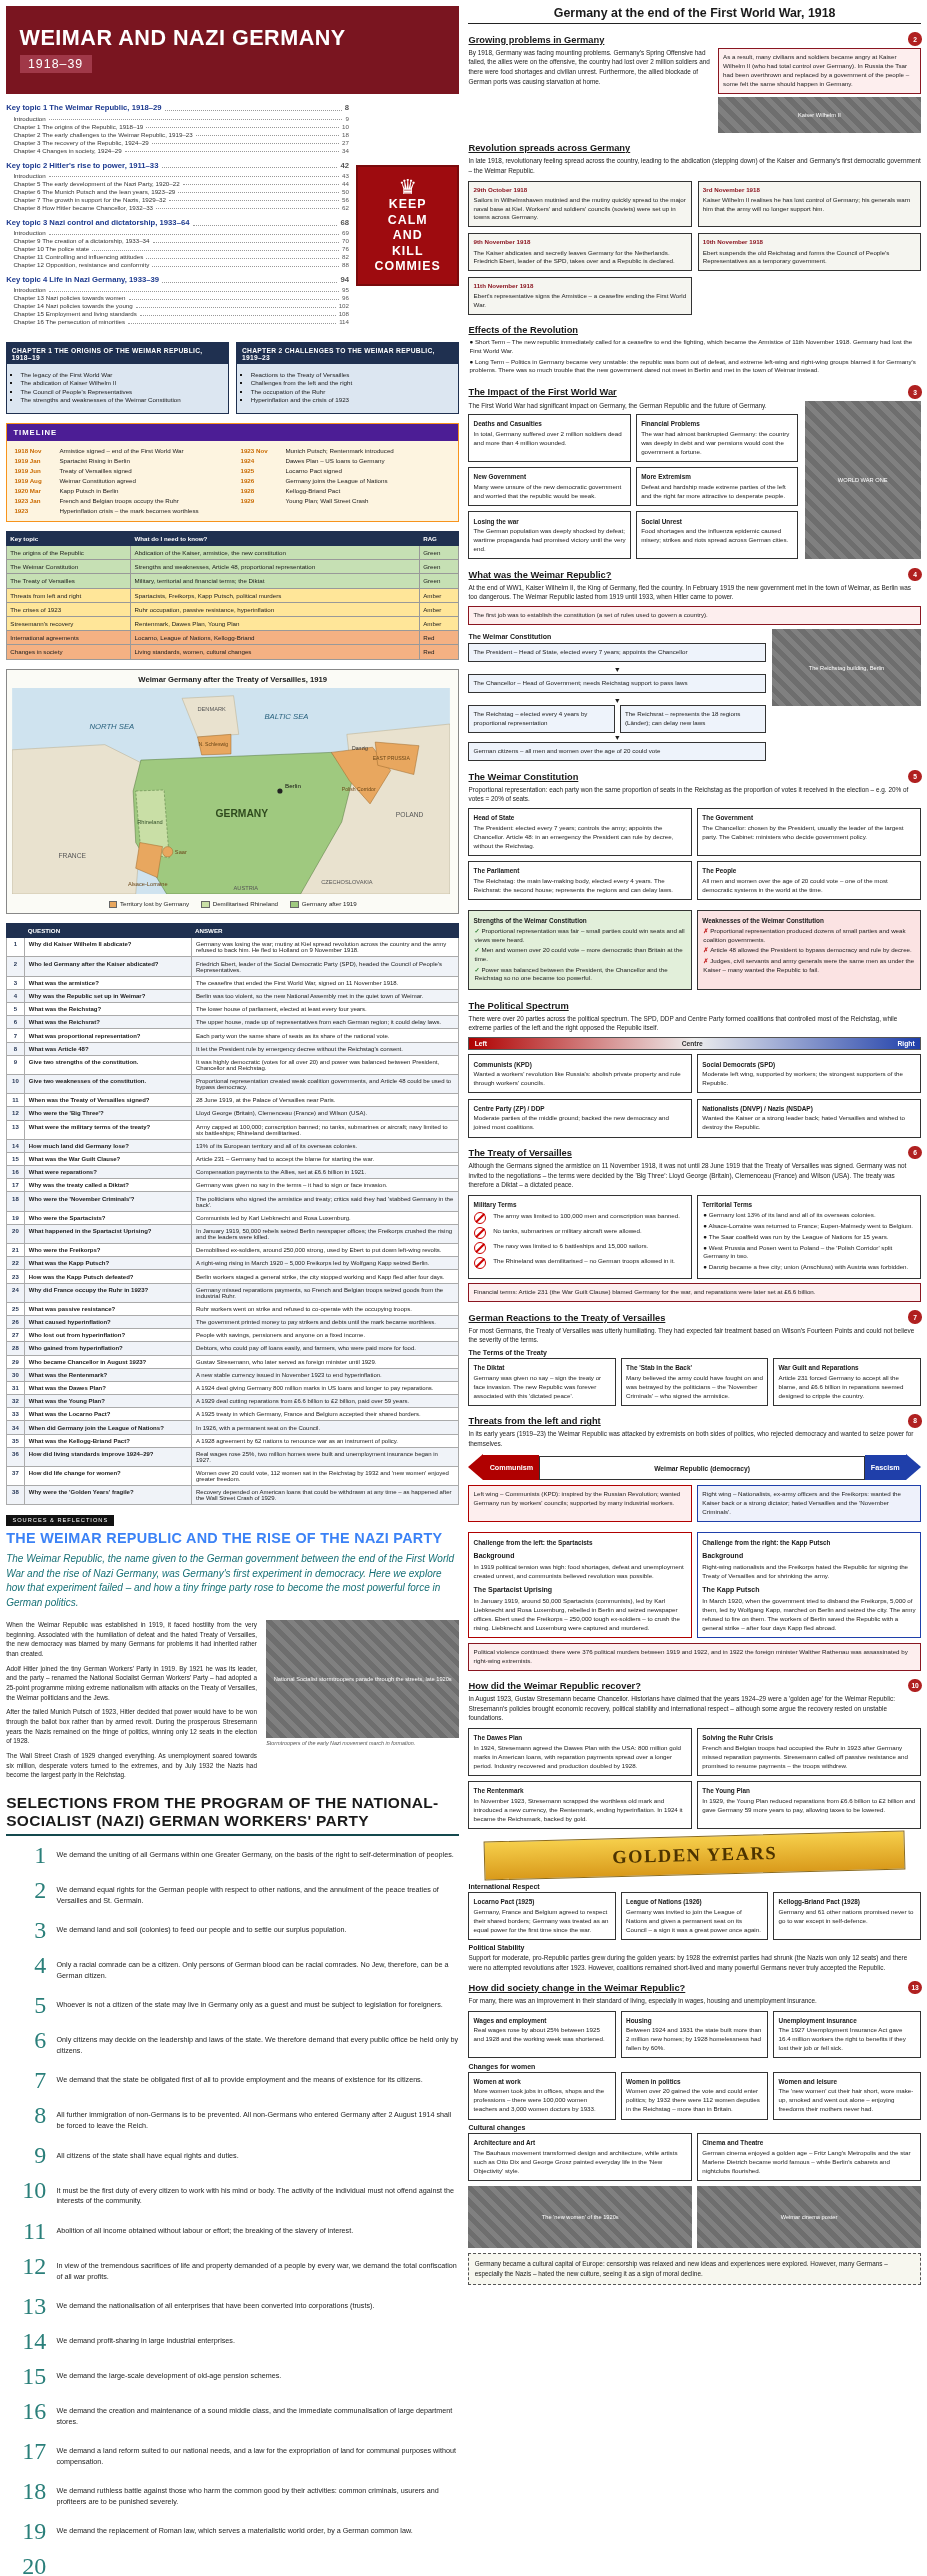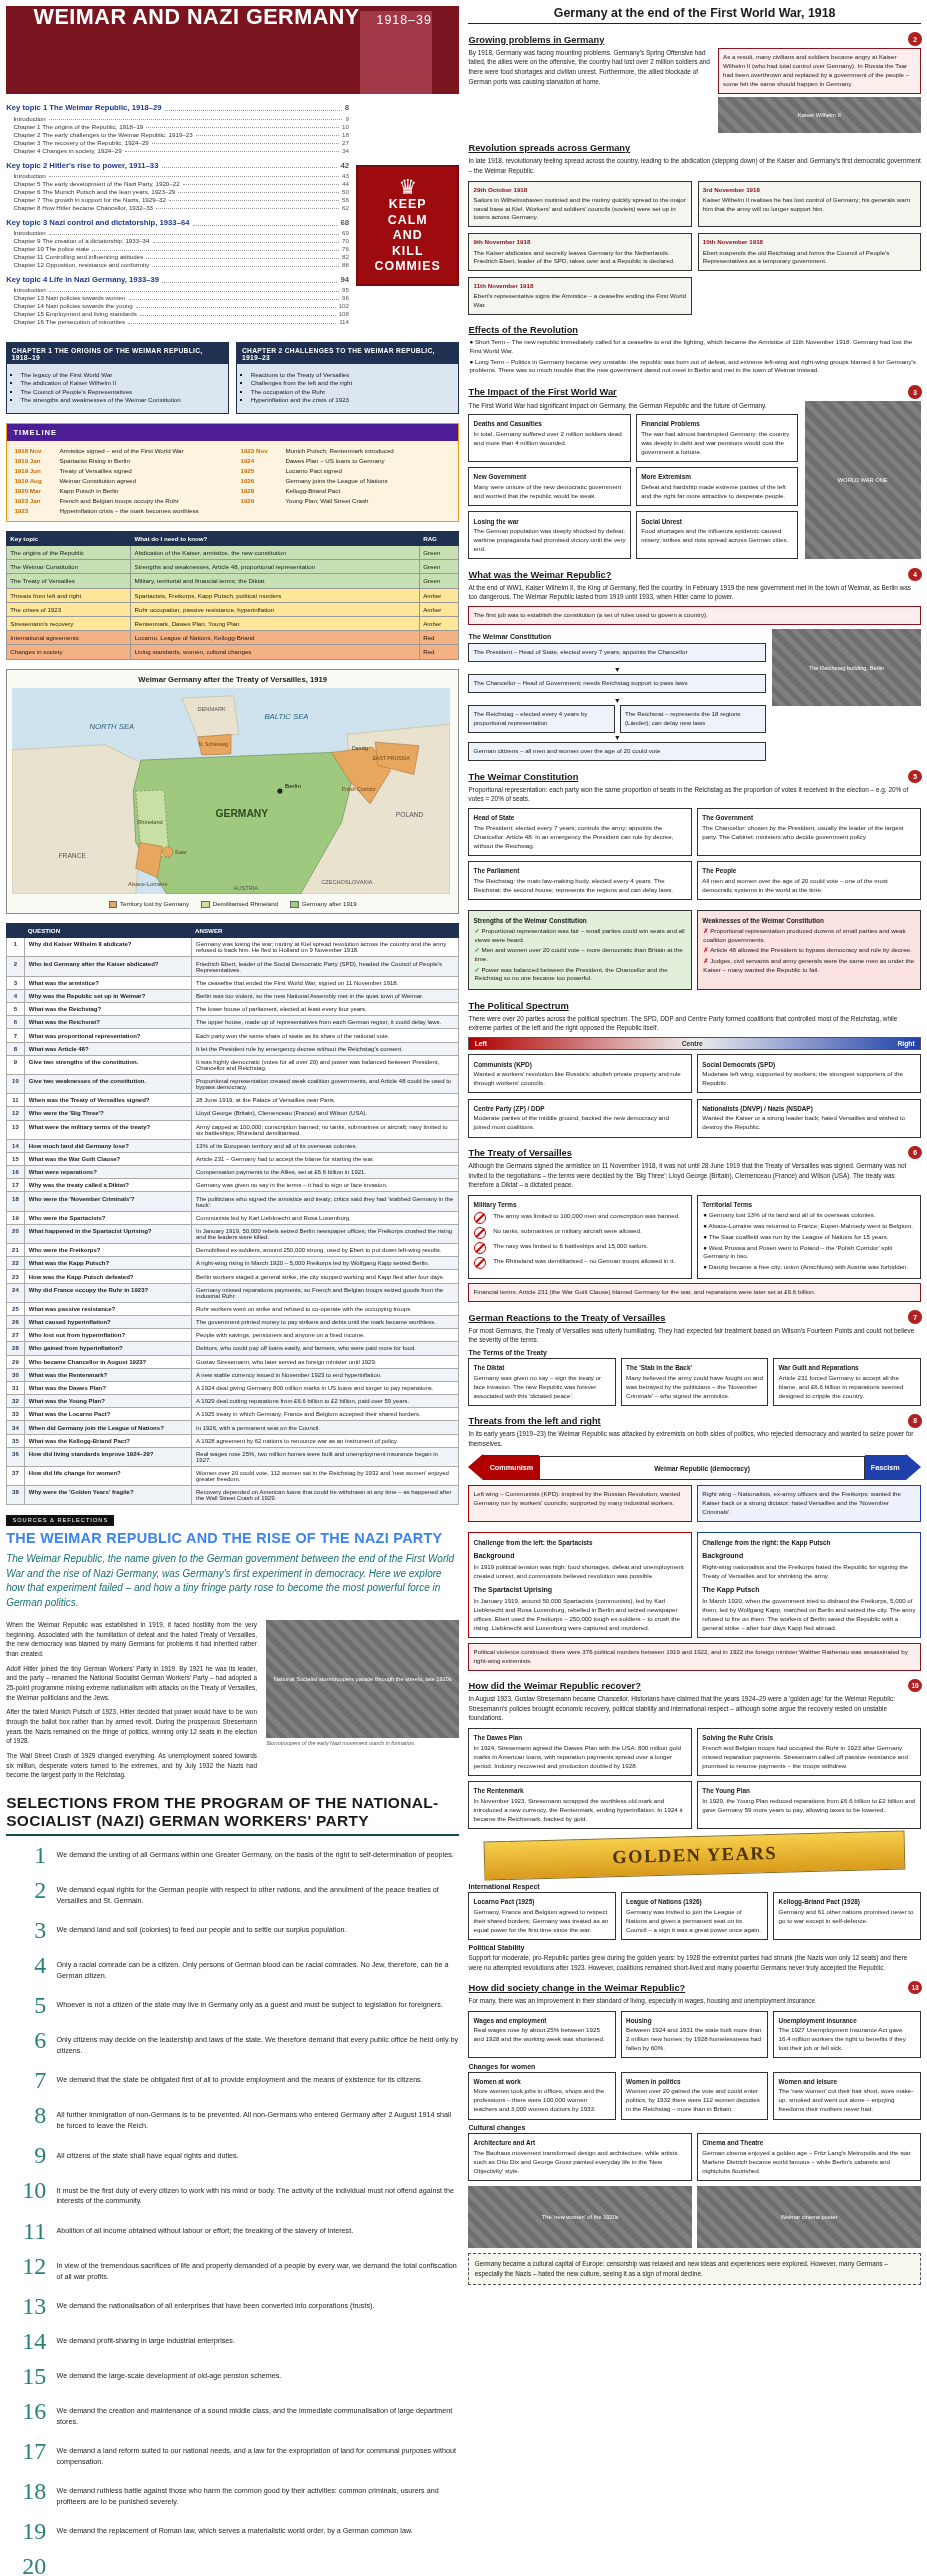--- a/index.html
+++ b/index.html
@@ -7,23 +7,23 @@
 body{background:#d9d9d9;font-family:"Liberation Sans",sans-serif;color:#1a1a1a}
 .page{width:927px;min-height:4070px;margin:0 auto;background:#fff;display:flex;gap:9.3px;padding:6.2px}
 .colL{width:453px;flex:none;display:flex;flex-direction:column;gap:9.3px}
 .colR{flex:1;display:flex;flex-direction:column;gap:10.3px}
 .sec{position:relative}
 .badge{position:absolute;top:-2.1px;right:-1px;width:13.4px;height:13.4px;border-radius:50%;background:#b02020;color:#fff;font-size:6.7px;font-weight:bold;display:flex;align-items:center;justify-content:center}
 
 .banner{display:flex;height:88px;background:#7a1520;overflow:hidden}
 .banner-photo{width:155px;flex:none;background:repeating-linear-gradient(45deg,#3c3c3c 0 5.2px,#4a4a4a 5.2px 10.3px);position:relative}
 .banner-photo .yr{position:absolute;left:5.2px;top:4.1px;color:#e03030;font-weight:800;font-size:15.5px;font-family:"Liberation Serif",serif}
-.banner-right{flex:1;display:flex;flex-direction:row;justify-content:center;padding:0 13.4px}
+.banner-right{flex:1;display:flex;flex-direction:column;justify-content:center;padding:0 13.4px}
 .banner-title{color:#fff;font-size:21.6px;font-weight:800;letter-spacing:0.5px;line-height:1.05}
-.banner-years{margin-top:5.2px;background:#a03848;color:#fff;display:inline-block;width:72px;text-align:right;font-size:12.4px;padding:2.1px 0;letter-spacing:1px}
+.banner-years{margin-top:5.2px;background:#a03848;color:#fff;display:inline-block;width:72px;text-align:center;font-size:12.4px;padding:2.1px 0;letter-spacing:1px}
 
 .tocwrap{display:flex;gap:7.2px}
 .toc{flex:1}
 .toc-topic{margin-bottom:7.2px}
 .toc-title{display:flex;color:#1d3a8f;font-weight:bold;font-size:7.7px;margin-bottom:2.1px}
 .toc-row{display:flex;font-size:6.2px;color:#333;margin:1px 0 1px 7.2px}
 .dots{flex:1;border-bottom:0.5px dotted #999;margin:0 3.1px 1.5px}
 .pg{color:#555}
 .poster{width:103px;flex:none;align-self:flex-start;margin-top:62px;background:#9e0b0f;color:#fff;text-align:center;padding:9.3px 5.2px;border:2.1px solid #7a0a0c}
 .poster .crown{font-size:20.6px;line-height:1}

